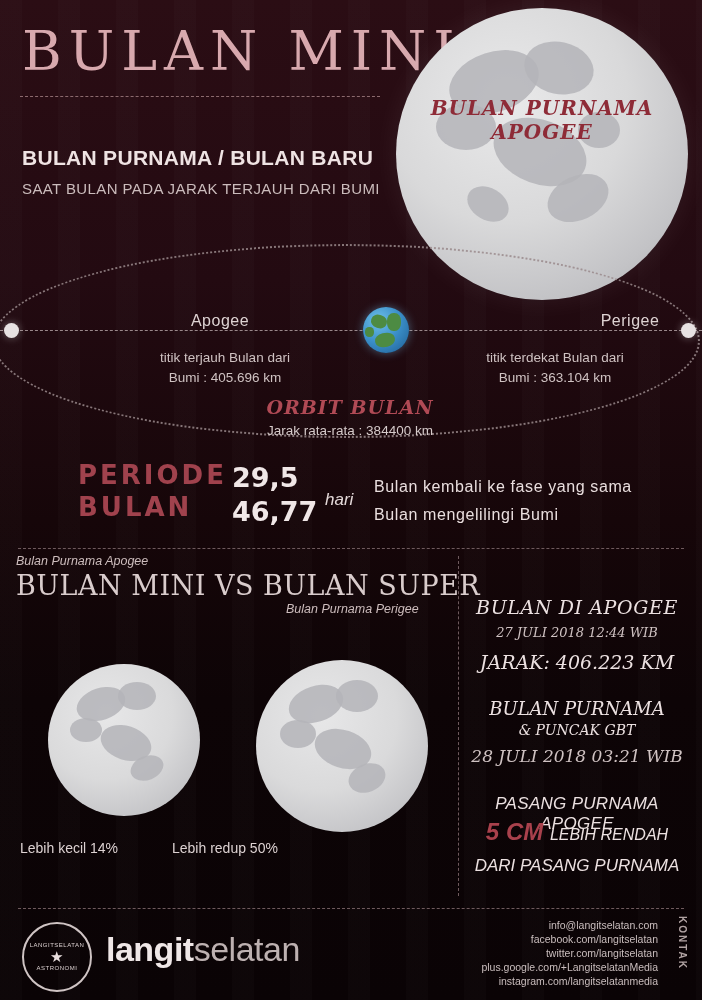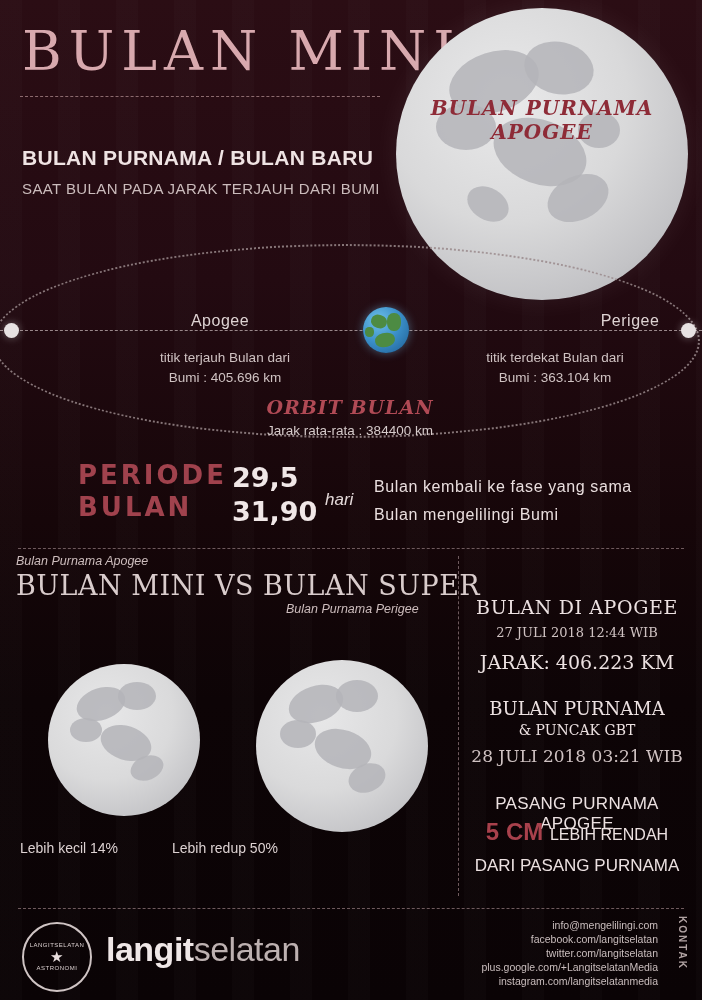--- a/index.html
+++ b/index.html
@@ -139,21 +139,21 @@
   #moon-mini .a5{left:82px;top:92px;width:34px;height:24px;transform:rotate(-22deg);}
   #moon-super .a1{left:32px;top:26px;width:56px;height:36px;transform:rotate(-18deg);}
   #moon-super .a2{left:80px;top:20px;width:42px;height:32px;}
   #moon-super .a3{left:24px;top:60px;width:36px;height:28px;}
   #moon-super .a4{left:58px;top:70px;width:58px;height:38px;transform:rotate(18deg);}
   #moon-super .a5{left:92px;top:104px;width:38px;height:28px;transform:rotate(-22deg);}
   #cap-mini{left:20px;top:840px;font-size:14px;color:#ddd2d2;}
   #cap-super{left:172px;top:840px;font-size:14px;color:#ddd2d2;}
 
   
-  .ri{position:absolute;width:222px;left:466px;text-align:center;color:#ece1e1;}
+  .ri{position:absolute;width:222px;left:466px;text-align:center;color:#ece1e1;font-style:italic;}
   #ri1{top:596px;font-size:19px;letter-spacing:.6px;font-family:"DejaVu Serif", serif;}
   #ri2{top:625px;font-size:13px;color:#cfc2c2;font-family:"DejaVu Serif", serif;}
   #ri3{top:651px;font-size:19px;font-family:"DejaVu Serif", serif;}
   #ri4{top:698px;font-size:18px;font-family:"DejaVu Serif", serif;}
   #ri5{top:722px;font-size:14px;font-family:"DejaVu Serif", serif;}
   #ri6{top:746px;font-size:17px;color:#cfc2c2;font-family:"DejaVu Serif", serif;}
   #ri7{top:794px;font-size:17px;letter-spacing:.3px;}
   #ri8{top:818px;font-size:24px;font-weight:bold;color:#a8414c;left:466px;width:222px;text-align:center;}
   #ri8 .small{font-size:16px;color:#ece1e1;font-weight:normal;}
   #ri9{top:856px;font-size:17px;}
@@ -214,21 +214,21 @@
   <div class="sec" id="apogee-desc" style="white-space:pre-line">titik terjauh Bulan dari
 Bumi : 405.696 km</div>
   <div class="sec" id="perigee-desc" style="white-space:pre-line">titik terdekat Bulan dari
 Bumi : 363.104 km</div>
   <div class="sec" id="orbit-title">ORBIT BULAN</div>
   <div class="sec" id="orbit-sub">Jarak rata-rata : 384400 km</div>
 
   <div class="sec" id="periode-l1">PERIODE</div>
   <div class="sec" id="periode-l2">BULAN</div>
   <div class="sec" id="num1">29,5</div>
-  <div class="sec" id="num2">31,90</div>
+  <div class="sec" id="num2">46,77</div>
   <div class="sec" id="hari">hari</div>
   <div class="sec" id="per-d1">Bulan kembali ke fase yang sama</div>
   <div class="sec" id="per-d2">Bulan mengelilingi Bumi</div>
 
   <div class="sec" id="div-h"></div>
   <div class="sec" id="div-v"></div>
 
   <div class="sec" id="cmp-top">Bulan Purnama Apogee</div>
   <div class="sec" id="cmp-title">BULAN MINI VS BULAN SUPER</div>
   <div class="sec" id="cmp-bot">Bulan Purnama Perigee</div>
@@ -266,21 +266,21 @@
   <div class="sec" id="footer-rule"></div>
   <div class="sec" id="logo-badge">
     <span>LANGITSELATAN</span>
     <span class="star">★</span>
     <span>ASTRONOMI</span>
   </div>
   <div class="sec" id="brand">
     <b>langit</b><span>selatan</span>
   </div>
   <div id="contact">
-    <div>info@mengelilingi.com</div>
+    <div>info@langitselatan.com</div>
     <div>facebook.com/langitselatan</div>
     <div>twitter.com/langitselatan</div>
     <div>plus.google.com/+LangitselatanMedia</div>
     <div>instagram.com/langitselatanmedia</div>
   </div>
   <div id="kontak">KONTAK</div>
 
 </div>
 
 </body></html>

